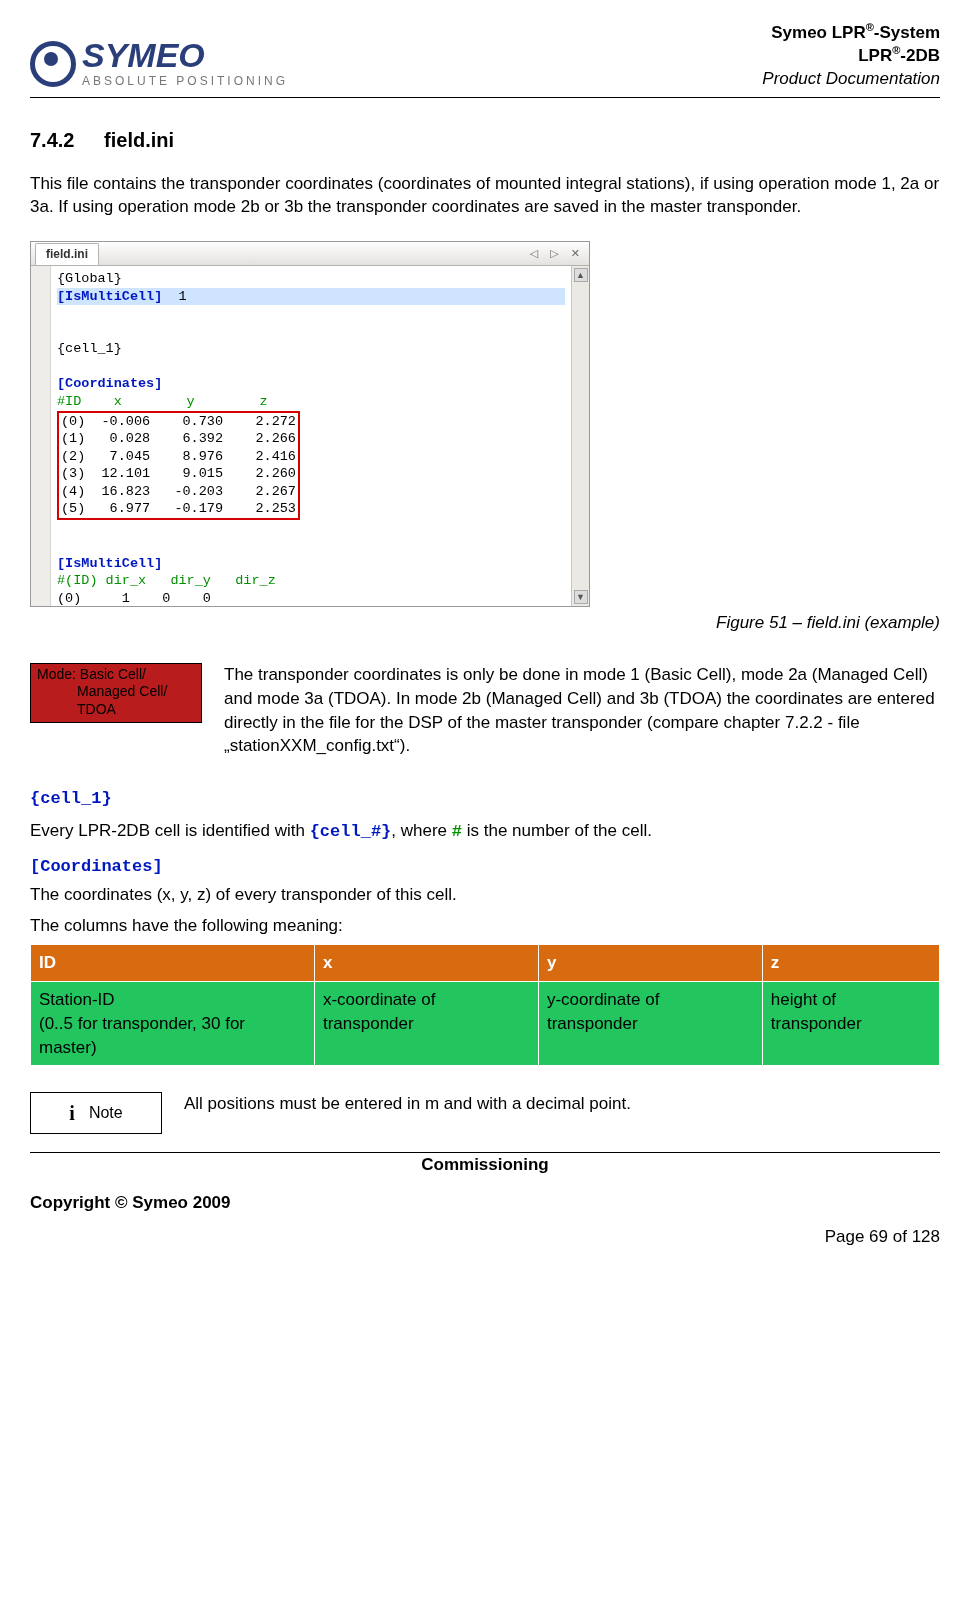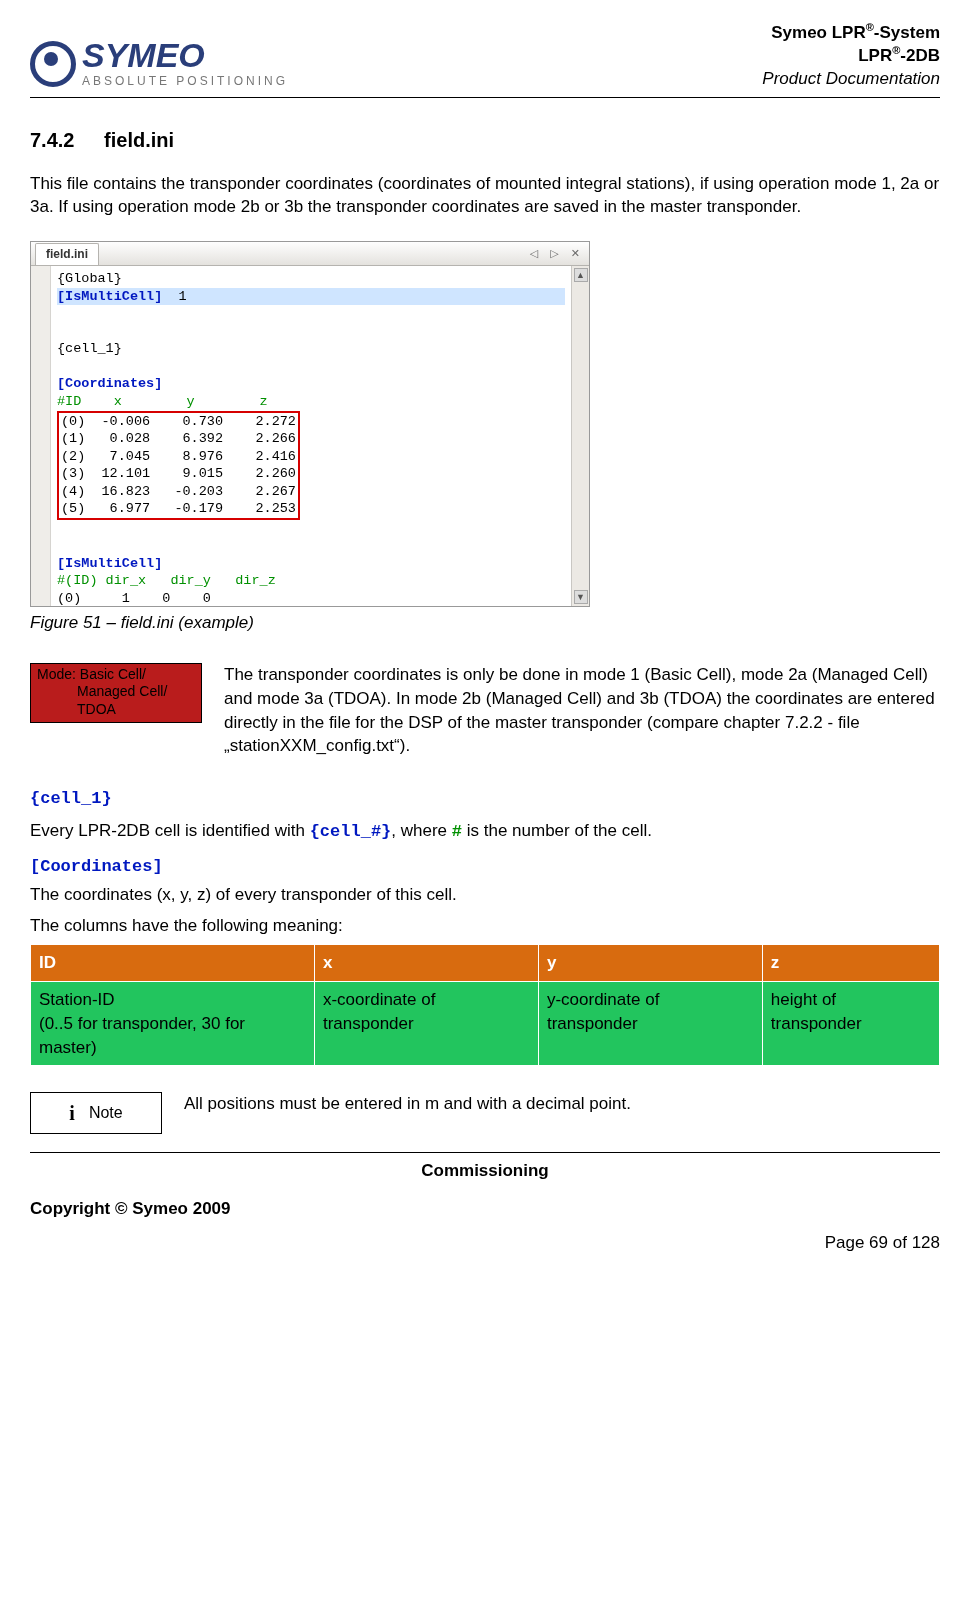--- a/index.html
+++ b/index.html
@@ -134,21 +134,21 @@
     display:inline-block;
     width: 100%;
   }
   .c-green { color:#009000; }
   .c-blue { color:#0018c0; font-weight:bold; }
   .redbox {
     border:2px solid #d60000;
     padding:0 2px;
     display:inline-block;
   }
-  .fig-caption { font-style: italic; margin: 4px 0 28px 0; }
+  .fig-caption { font-style: italic; margin: 4px 0 28px 0; text-align: right; }
   .mode-callout {
     display:flex;
     align-items:flex-start;
     gap:22px;
     margin-bottom:28px;
   }
   .mode-box {
     border:1px solid #000;
     background:#b91c1c;
     font-size:14px;
@@ -200,21 +200,20 @@
     flex-shrink:0;
   }
   .note-i {
     font-family:serif;
     font-weight:bold;
     font-size:20px;
   }
   .footer-block {
     border-top:1px solid #000;
     margin-top:10px;
-    padding-top:6px;
     text-align:center;
     font-weight:bold;
   }
   .copyright {
     text-align:left;
     font-weight:bold;
     margin-top:14px;
   }
   .page-num {
     text-align:right;

